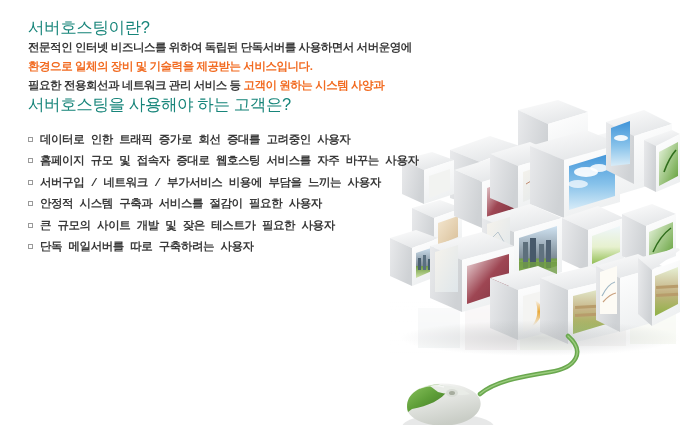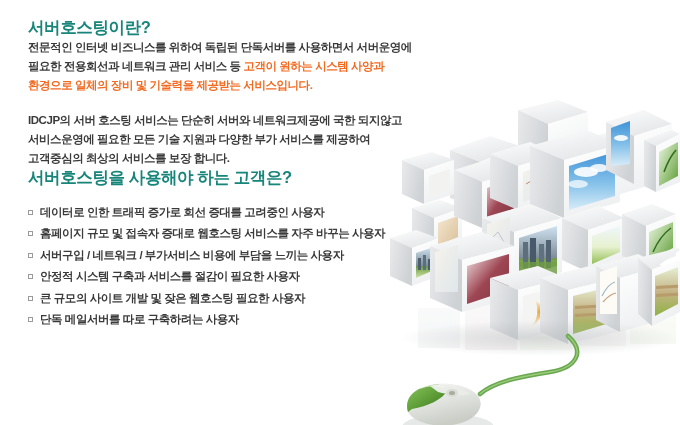--- a/index.html
+++ b/index.html
@@ -29,21 +29,21 @@
     position: absolute;
     left: 28px;
     top: 0;
     width: 430px;
     z-index: 5;
   }
 
   .section-title {
     color: #17857a;
     font-size: 16.5px;
-    font-weight: bold;
+    font-weight: normal;
     letter-spacing: -0.4px;
     line-height: 1.2;
     white-space: nowrap;
   }
   .section-title.first { margin-top: 18px; }
   .section-title.second { margin-top: 0; }
 
   .para {
     color: #3a3a3a;
     font-size: 11.5px;
@@ -64,20 +64,21 @@
   }
   .bullet-list li {
     position: relative;
     padding-left: 12px;
     color: #3a3a3a;
     font-size: 11.5px;
     font-weight: bold;
     line-height: 21.5px;
     letter-spacing: -0.45px;
     white-space: nowrap;
+    font-family: Liberation Mono, monospace;
   }
   .bullet-list li .sq {
     position: absolute;
     left: 0;
     top: 8px;
     width: 3px;
     height: 3px;
     border: 1px solid #9a9a9a;
     background: #ffffff;
     display: inline-block;
@@ -348,38 +349,27 @@
 
   <div class="content">
 
     <div class="section-title first">서버호스팅이란?</div>
 
     <div class="para para-1">
       <div>
         <span>전문적인 인터넷 비즈니스를 위하여 독립된 단독서버를 사용하면서 서버운영에</span>
       </div>
       <div>
+        <span class="hl">환경으로 일체의 장비 및 기술력을 제공받는 서비스입니다.</span>
+      </div>
+      <div>
         <span>필요한 전용회선과 네트워크 관리 서비스 등 </span><span class="hl">고객이 원하는 시스템 사양과</span>
       </div>
-      <div>
-        <span class="hl">환경으로 일체의 장비 및 기술력을 제공받는 서비스입니다.</span>
-      </div>
     </div>
 
-    <div class="para para-2">
-      <div>
-        <span>IDCJP의 서버 호스팅 서비스는 단순히 서버와 네트워크제공에 국한 되지않고</span>
-      </div>
-      <div>
-        <span>서비스운영에 필요한 모든 기술 지원과 다양한 부가 서비스를 제공하여</span>
-      </div>
-      <div>
-        <span>고객중심의 최상의 서비스를 보장 합니다.</span>
-      </div>
-    </div>
 
     <div class="section-title second" style="">서버호스팅을 사용해야 하는 고객은?</div>
 
     <ul class="bullet-list" style="margin-top:14px;">
       <li>
         <span class="sq"></span>
         <span>데이터로 인한 트래픽 증가로 회선 증대를 고려중인 사용자</span>
       </li>
       <li>
         <span class="sq"></span>
@@ -388,21 +378,21 @@
       <li>
         <span class="sq"></span>
         <span>서버구입 / 네트워크 / 부가서비스 비용에 부담을 느끼는 사용자</span>
       </li>
       <li>
         <span class="sq"></span>
         <span>안정적 시스템 구축과 서비스를 절감이 필요한 사용자</span>
       </li>
       <li>
         <span class="sq"></span>
-        <span>큰 규모의 사이트 개발 및 잦은 웹호스팅 필요한 사용자</span>
+        <span>큰 규모의 사이트 개발 및 잦은 테스트가 필요한 사용자</span>
       </li>
       <li>
         <span class="sq"></span>
         <span>단독 메일서버를 따로 구축하려는 사용자</span>
       </li>
     </ul>
 
   </div>
 </div>
 

